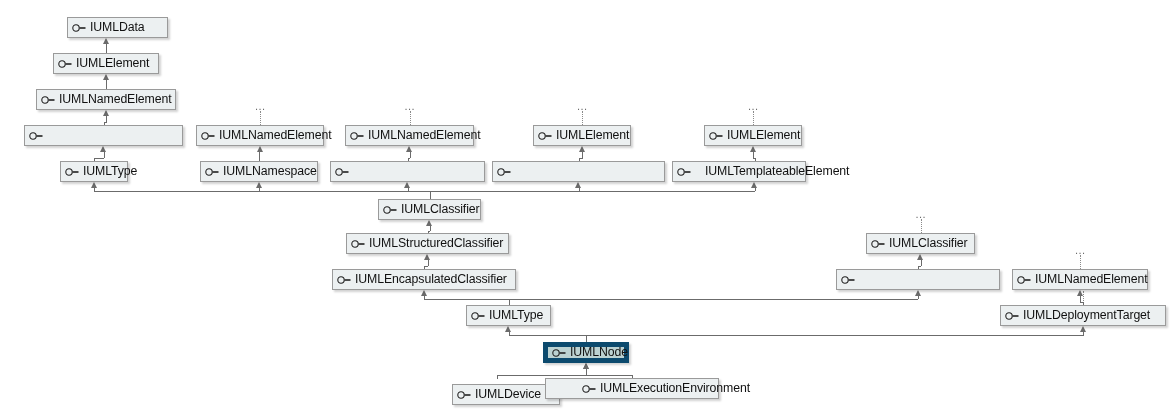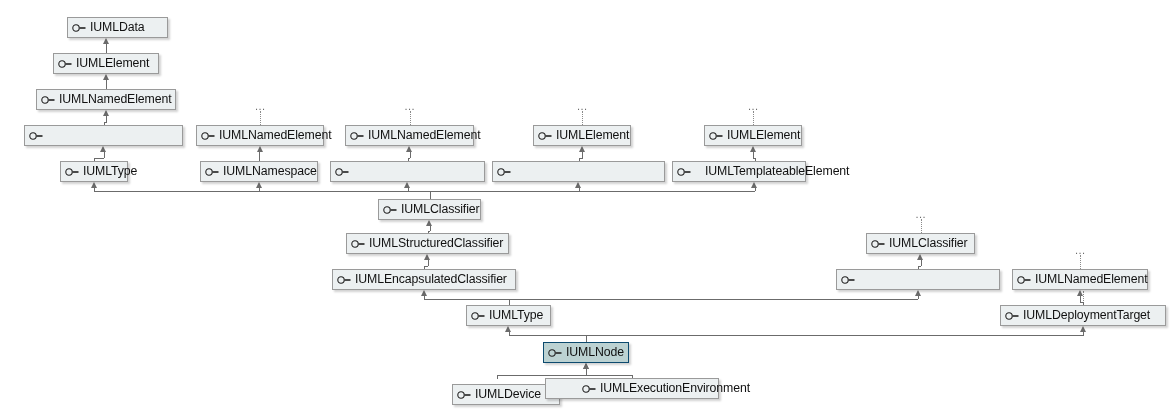--- a/index.html
+++ b/index.html
@@ -28,21 +28,21 @@
     align-items: center;
     padding: 0 5px 0 4px;
     white-space: nowrap;
     font-size: 12.3px;
     line-height: 19px;
     color: #111111;
     letter-spacing: -0.1px;
   }
   .node.highlight {
     background: #BCD2D2;
-    border: 1px solid #0c4a6e;
+    border: 5px solid #0c4a6e;
     box-shadow: 2px 2px 2px rgba(0,0,0,0.18);
   }
   .iface-icon {
     flex: 0 0 auto;
     width: 15px;
     height: 10px;
     margin-right: 3px;
     display: block;
   }
   .label {

